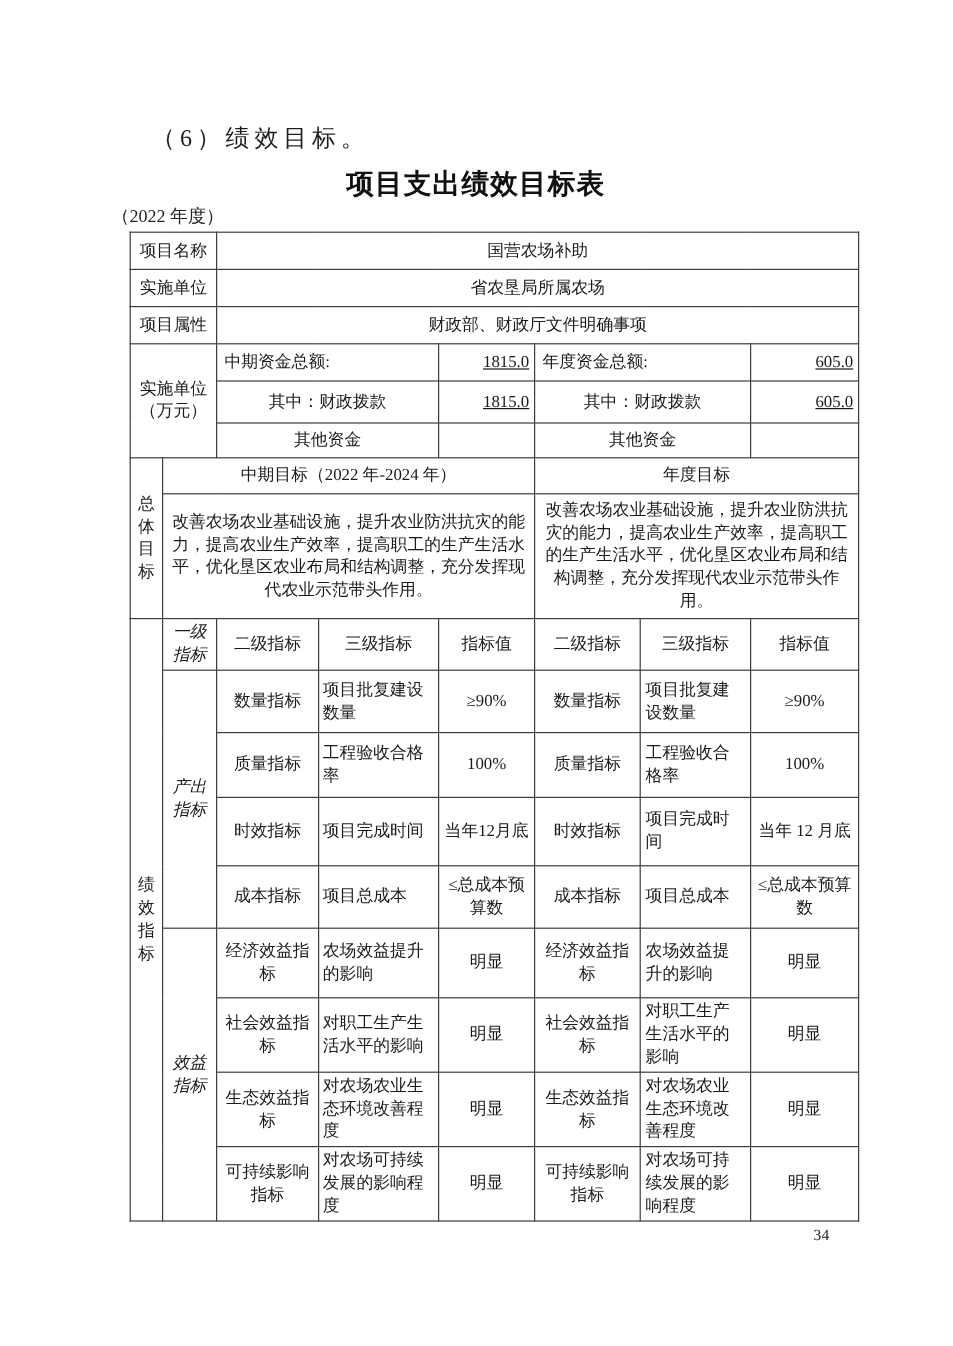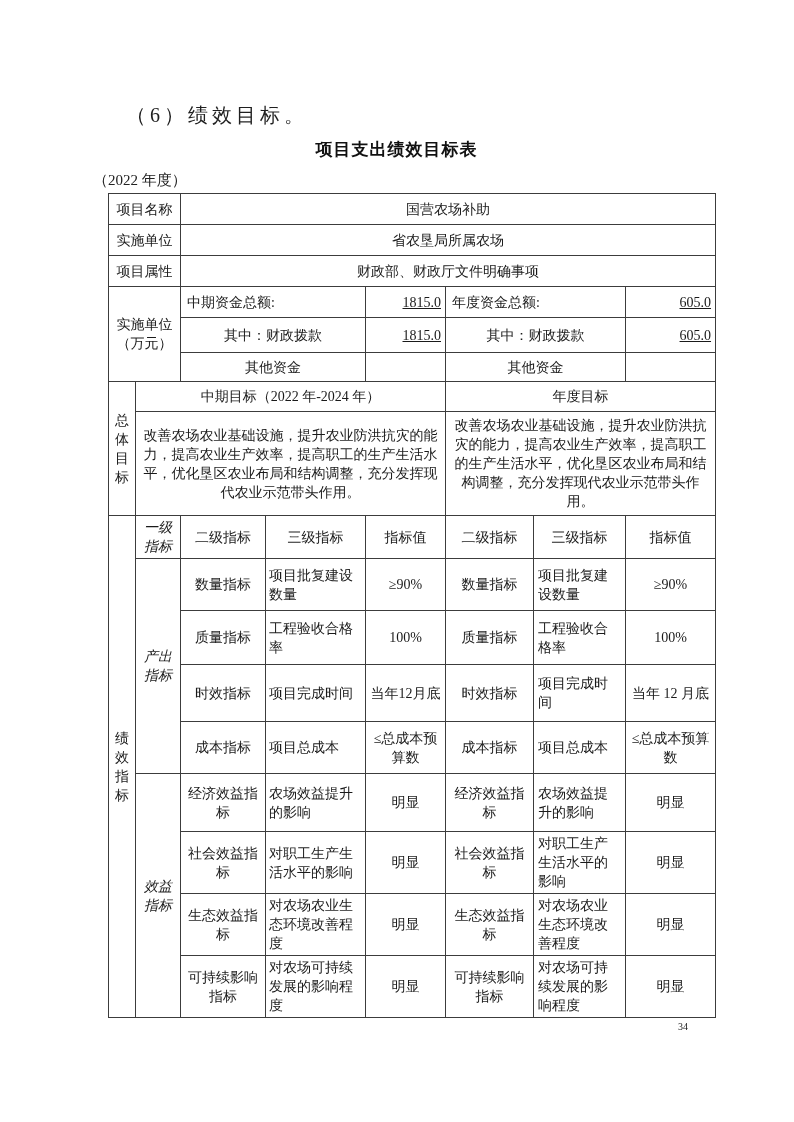--- a/index.html
+++ b/index.html
@@ -20,21 +20,21 @@
     font-size: 20px;
     letter-spacing: 4px;
     color: #1f1f1f;
   }
   .table-title {
     position: absolute;
     left: 93px;
     top: 138px;
     width: 607px;
     text-align: center;
-    font-size: 17px;
+    font-size: 23px;
     font-weight: bold;
     letter-spacing: 1px;
     color: #111;
   }
   .table-subtitle {
     position: absolute;
     left: 93px;
     top: 171px;
     width: 607px;
     text-align: left;
@@ -81,21 +81,21 @@
   .goal-text {
     text-align: justify;
     text-align-last: center;
     padding: 4px 5px !important;
     line-height: 20px;
   }
   .page-number {
     position: absolute;
     left: 678px;
     top: 1021px;
-    font-size: 10px;
+    font-size: 13px;
     color: #222;
   }
 </style>
 </head>
 <body>
 
 <div class="page">
 
   <div class="section-heading">（6）绩效目标。</div>
   <div class="table-title">项目支出绩效目标表</div>

